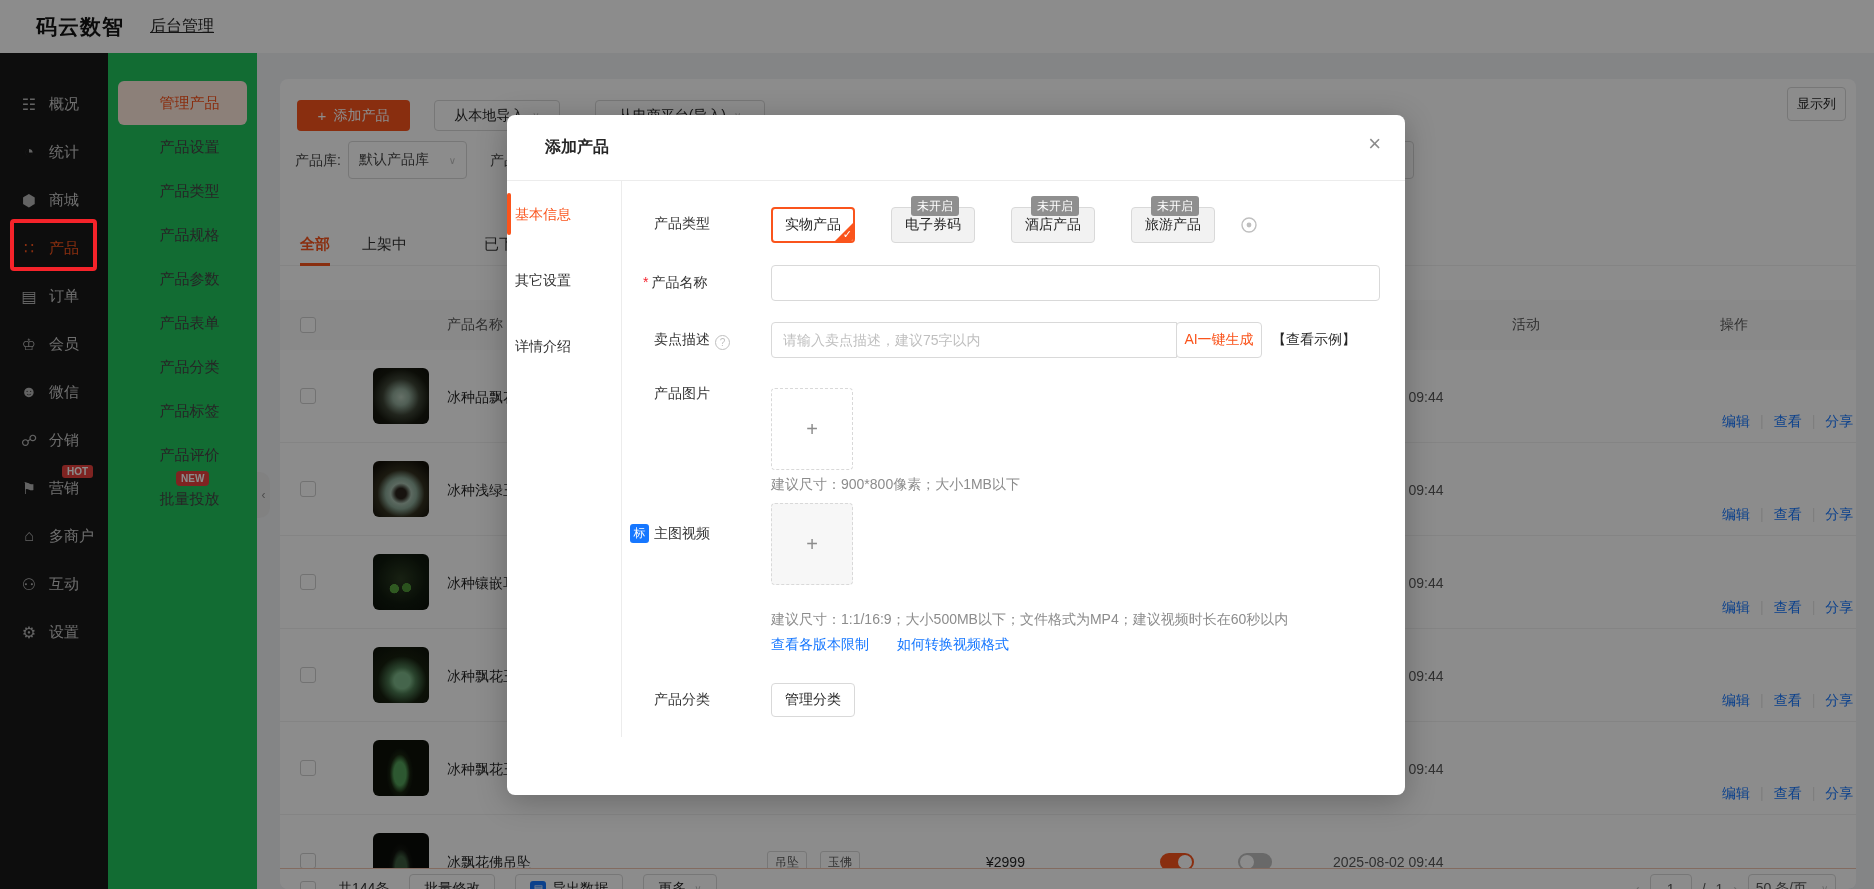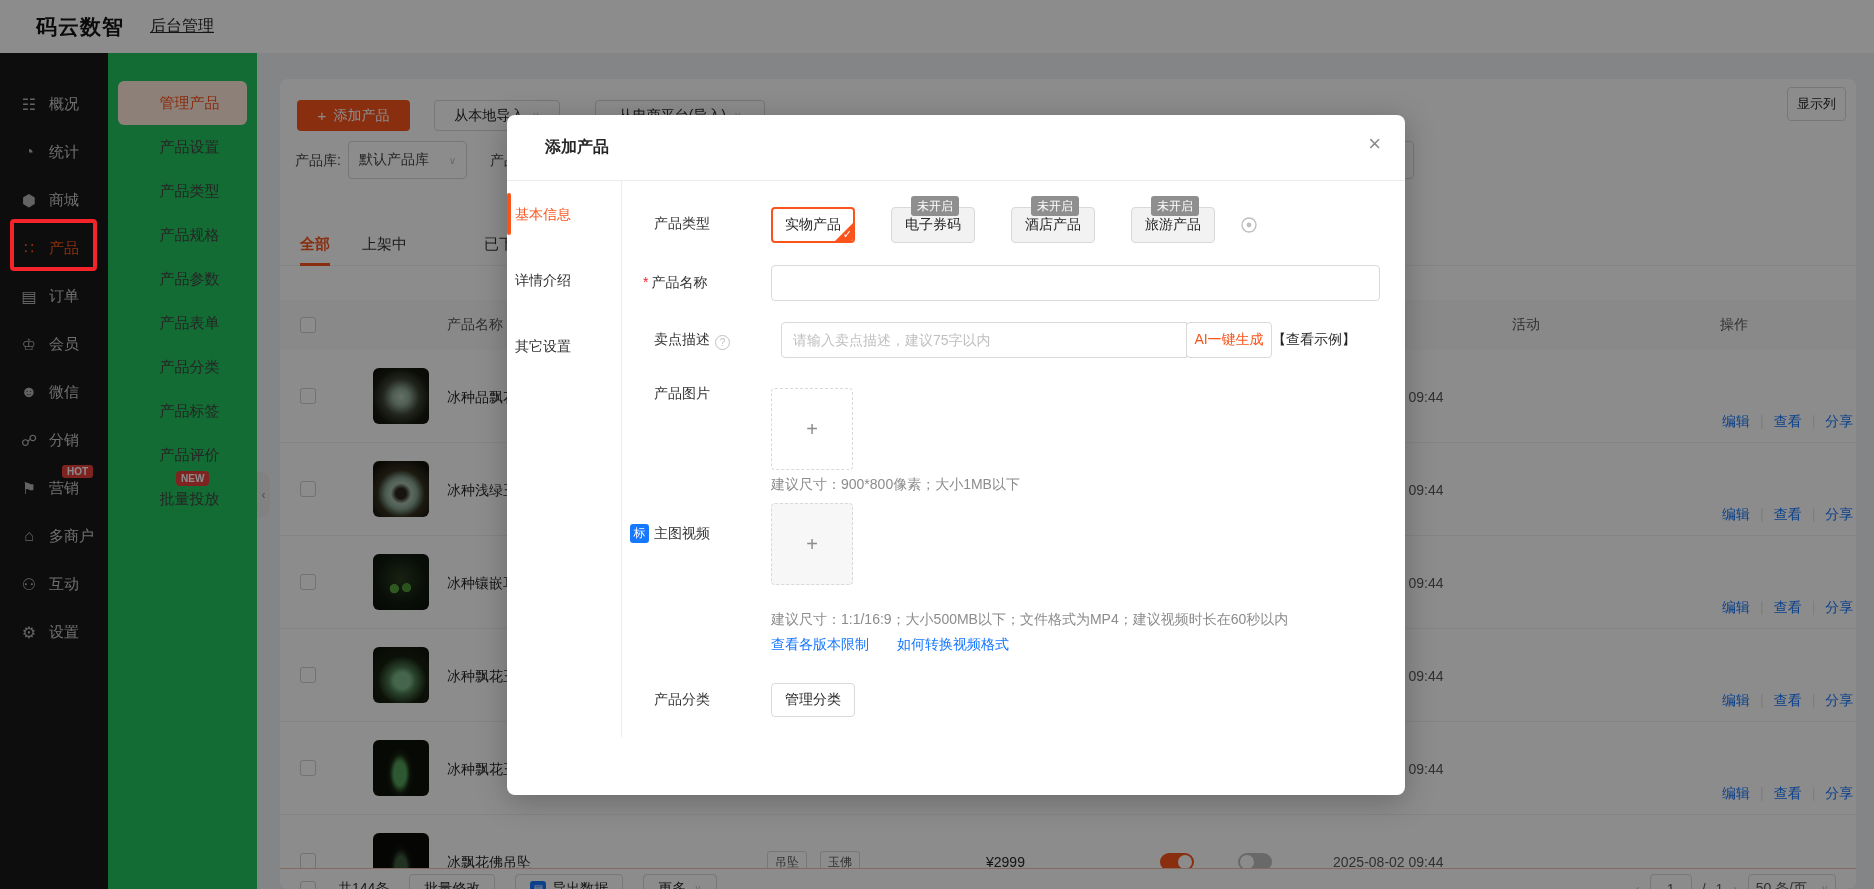--- a/index.html
+++ b/index.html
@@ -111,21 +111,21 @@
   .corner-check { position:absolute; right:1px; bottom:0; color:#fff; font-size:11px; z-index:1; }
   .nk-badge { position:absolute; left:0; top:-11px; background:#8f8f8f; color:#fff; font-size:12px; line-height:20px;
     padding:0 6px; border-radius:3px; z-index:2;margin-left:20px; }
   .eye { position:absolute; left:618px; top:35px; cursor:pointer; }
   .inp { border:1px solid #d9d9d9; border-radius:4px; background:#fff; font-size:14px; padding:0 11px;
     font-family:"Liberation Sans","DejaVu Sans",sans-serif; color:#262626; outline:none; }
   .inp::placeholder { color:#bfbfbf; }
   .inp-name { position:absolute; left:149px; top:84px; width:609px; height:36px; }
   .help { display:inline-block; width:15px; height:15px; border:1px solid #bfbfbf; border-radius:50%; color:#bfbfbf;
     font-size:10px; line-height:13px; text-align:center; margin-left:5px; vertical-align:-2px; cursor:pointer; }
-  .sell-group { position:absolute; left:159px; top:141px; display:flex; height:20px; }
+  .sell-group { position:absolute; left:149px; top:141px; display:flex; height:20px; }
   .sell-inp { width:406px; height:36px; border-radius:4px 0 0 4px; }
   .ai-btn { width:86px; height:36px; margin-left:-1px; border:1px solid #d9d9d9; border-radius:4px; background:#fff;
     color:#fa541c; display:flex; align-items:center; justify-content:center; cursor:pointer; }
   .example { position:absolute; left:650px; top:150px; color:#262626; cursor:pointer; }
   .upbox { position:absolute; left:149px; width:82px; height:82px; border:1px dashed #d9d9d9; border-radius:4px;
     display:flex; align-items:center; justify-content:center; color:#8c8c8c; font-size:20px; cursor:pointer; }
   .up-img { top:207px; background:#fff; }
   .up-video { top:322px; background:#f7f7f7; }
   .hint { position:absolute; left:149px; color:#8c8c8c; white-space:nowrap; }
   .h1 { top:295px; } .h2 { top:430px; }
@@ -371,22 +371,22 @@
 
 <div class="overlay"></div>
 
 <div class="modal">
   <div class="m-head">
       <span>添加产品</span>
     </div>
   <span class="m-close">×</span>
   <div class="m-tabs">
     <div class="m-tab active">基本信息</div>
+    <div class="m-tab">其它设置</div>
     <div class="m-tab">详情介绍</div>
-    <div class="m-tab">其它设置</div>
   </div>
   <div class="m-form">
     <span class="f-label" style="top:34px">产品类型</span>
     <div class="types">
       <div class="type-wrap">
         <div class="type-btn sel">
             <span>实物产品</span>
           <span class="corner"></span>
           <span class="corner-check">✓</span>
         </div>

